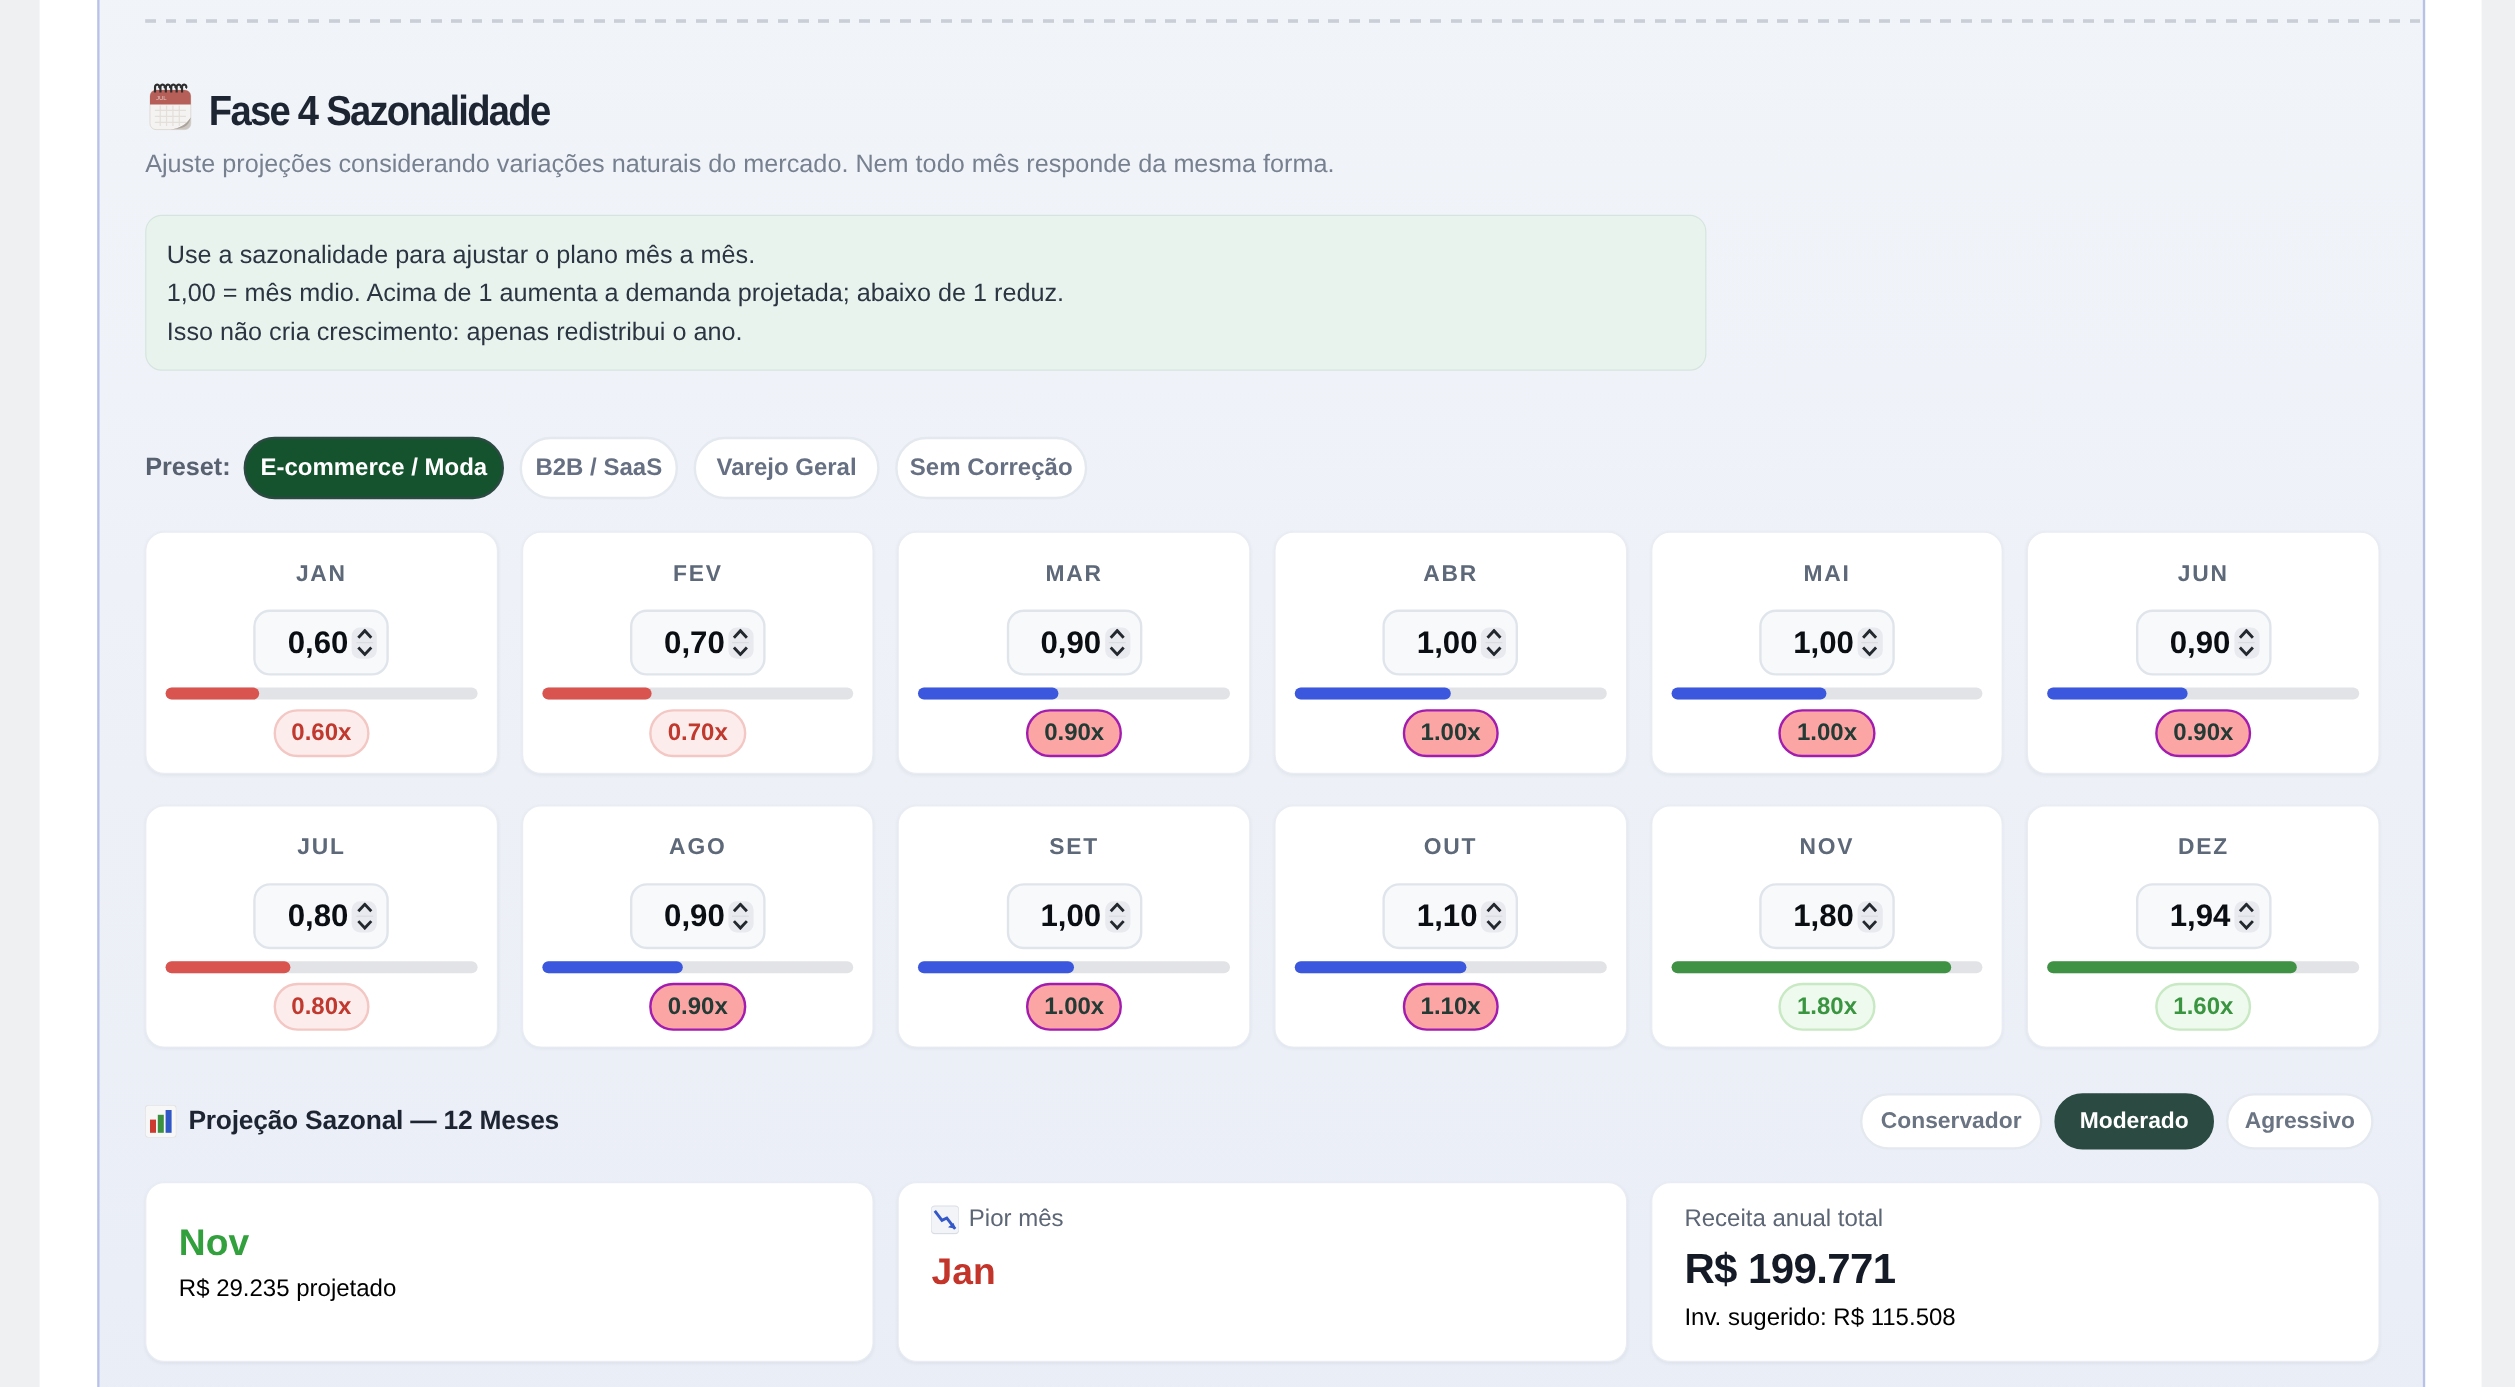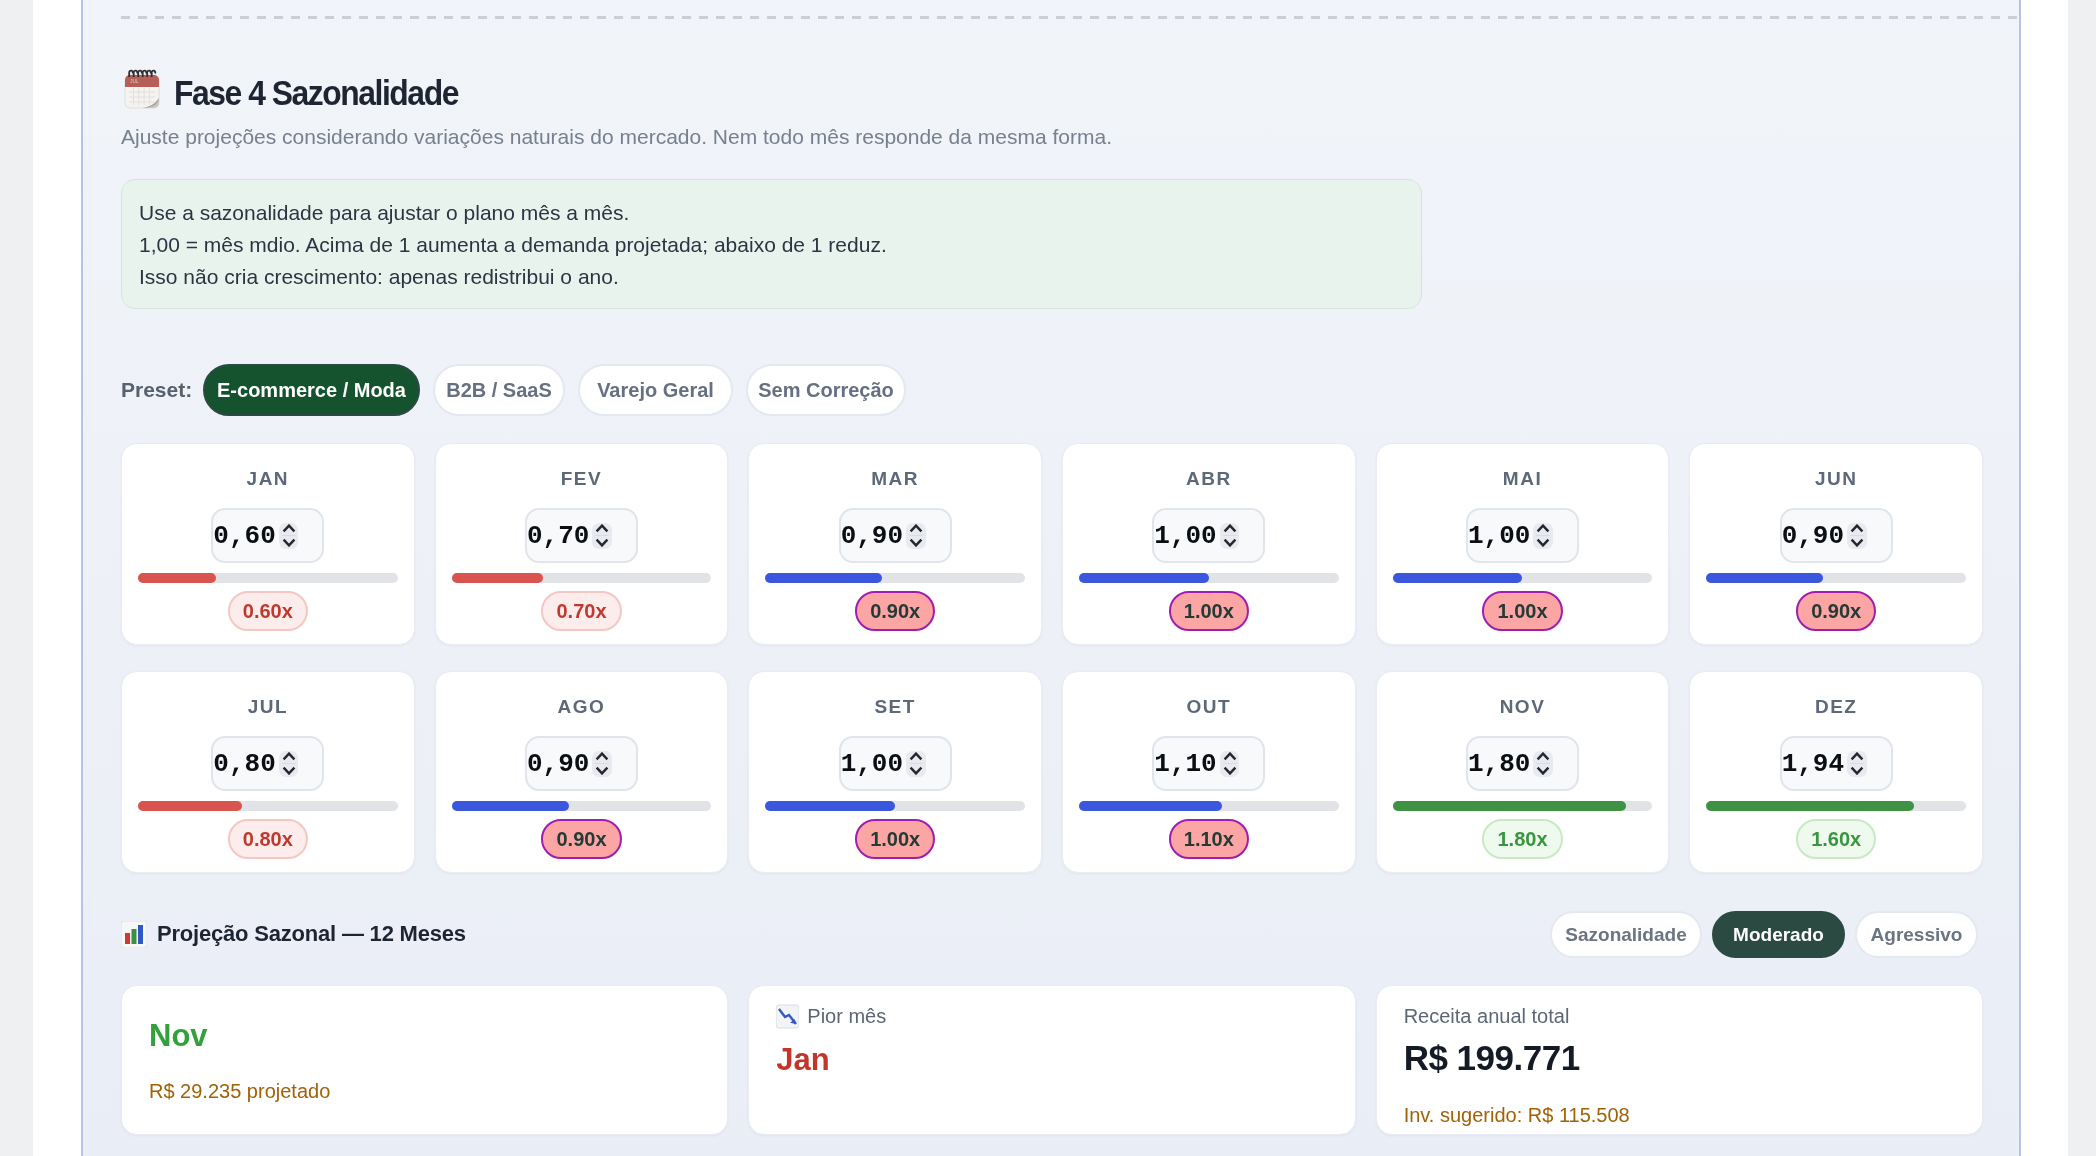--- a/index.html
+++ b/index.html
@@ -33,21 +33,21 @@
   .pill.on { background:#14532d; border-color:#2b4a42; color:#fff; }
 
   
   .grid { left:121px; top:443px; width:1862px; display:grid;
     grid-template-columns:repeat(6,1fr); column-gap:20px; row-gap:26px; }
   .mc { background:#fff; border:1px solid #e9edf3; border-radius:16px; height:202px;
     box-shadow:0 1px 3px rgba(20,30,55,0.05); text-align:center; position:relative; }
   .ml { margin-top:24px; font-size:19px; font-weight:700; letter-spacing:1.5px; color:#5d6879; }
   .inp { margin:18px auto 0; width:113px; height:55px; background:#f8f9fb; border:2px solid #e0e5ec;
     border-radius:14px; display:flex; align-items:center; justify-content:flex-end; gap:3px;
-    padding-right:24px;font-family:Liberation Mono, monospace; }
+    padding-right:8px; }
   .num { font-size:26px; font-weight:700; color:#0b0e13; }
   .spin { width:21px; height:26px; background:#e8eaef; border-radius:7px; display:flex;
     flex-direction:column; align-items:center; justify-content:center; gap:2px; }
   .bar { position:absolute; left:16px; right:16px; top:129px; height:10px; background:#e2e3e6;
     border-radius:5px; }
   .bar i { position:absolute; left:0; top:0; bottom:0; border-radius:5px; display:block; }
   .f-red { background:#d9534f; }
   .f-blue { background:#3a57dd; }
   .f-green { background:#3f9144; }
   .bdg { position:absolute; top:147px; left:50%; transform:translateX(-50%); height:40px;
@@ -66,21 +66,21 @@
   .sw1{width:152px;} .sw2{width:133px;} .sw3{width:123px;}
   .sbtn.on { background:#2b4a42; border-color:#2b4a42; color:#fff; }
 
   
   .stats { left:121px; top:985px; width:1862px; display:grid; grid-template-columns:repeat(3,1fr);
     column-gap:20px; }
   .sc { background:#fff; border:1px solid #e9edf3; border-radius:16px; height:150px;
     box-shadow:0 1px 3px rgba(20,30,55,0.05); padding:18px 0 0 27px; }
   .sc .lab { font-size:20px; color:#5d6675; height:24px; display:flex; align-items:center; gap:8px; }
   .sc .val { font-size:31px; font-weight:700; margin-top:14px; }
-  .sc .sm { font-size:20px; color:#a16207; margin-top:26px; }
+  .sc .sm { font-size:20px; color:#000000; margin-top:9px; }
   .v-grn { color:#33a03e; }
   .v-red { color:#c3342b; }
   .v-drk { color:#141b26; }
 </style>
 </head>
 <body>
   <div class="white-strip"></div>
   <div class="panel"></div>
   <div class="abs dash"></div>
 
@@ -361,21 +361,21 @@
 
   <div class="abs sechead">
     <svg width="26" height="27" viewBox="0 0 26 27">
       <rect x="0" y="0" width="26" height="27" rx="3" fill="#f7f7f7" stroke="#e0e0e0"></rect>
       <rect x="4" y="12" width="5" height="11" fill="#cc3a30"></rect>
       <rect x="10.5" y="8" width="5" height="15" fill="#3c9140"></rect>
       <rect x="17" y="4" width="5" height="19" fill="#2f58c6"></rect>
     </svg>
     <span class="txt">Projeção Sazonal — 12 Meses</span>
     <span class="sbtns">
-      <span class="sbtn sw1">Sazonalidade</span>
+      <span class="sbtn sw1">Conservador</span>
       <span class="sbtn sw2 on">Moderado</span>
       <span class="sbtn sw3">Agressivo</span>
     </span>
   </div>
 
   <div class="abs stats">
     <div class="sc">
       <div class="val v-grn">Nov</div>
       <div class="sm">R$ 29.235 projetado</div>
     </div>

